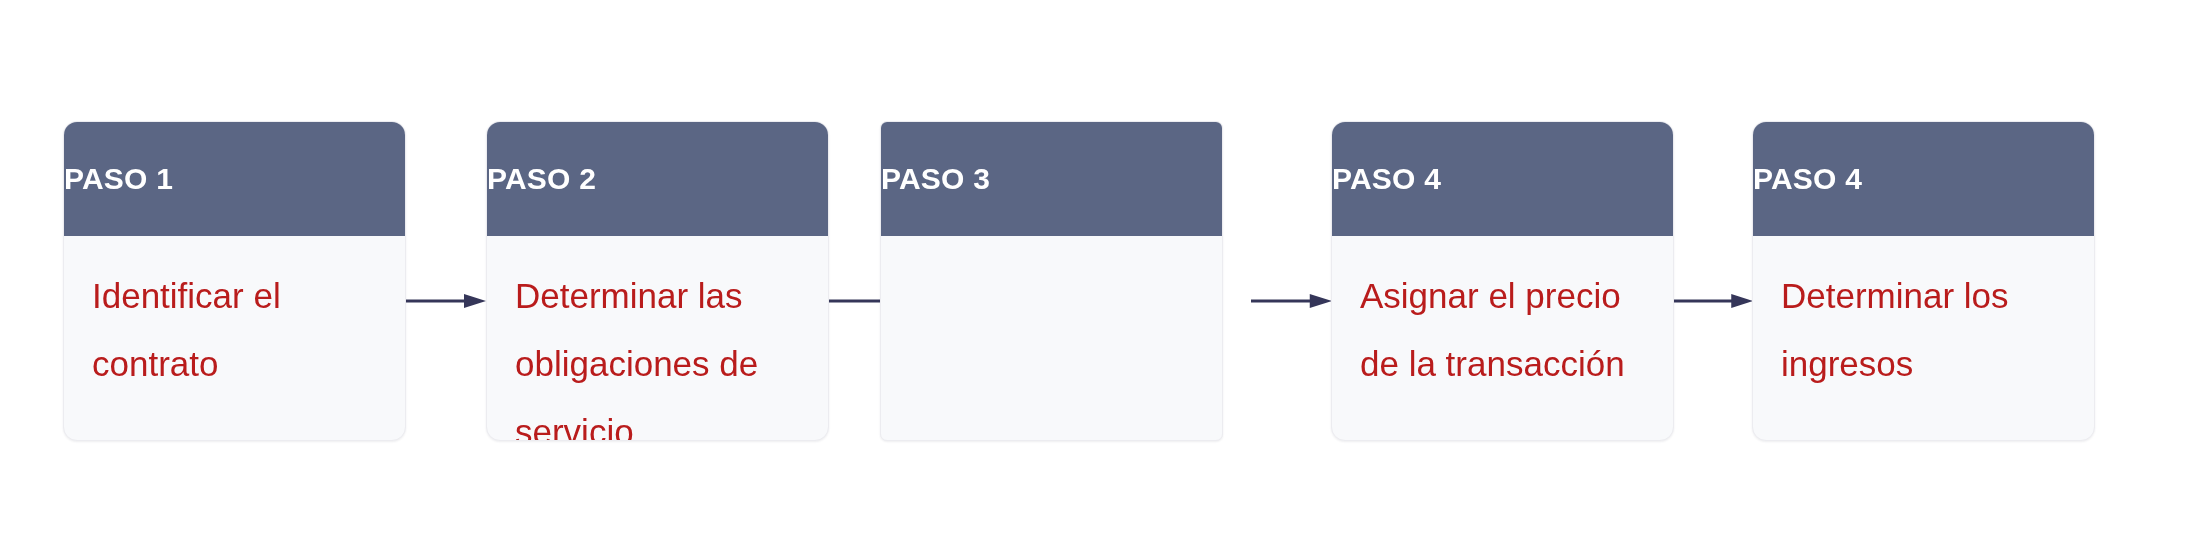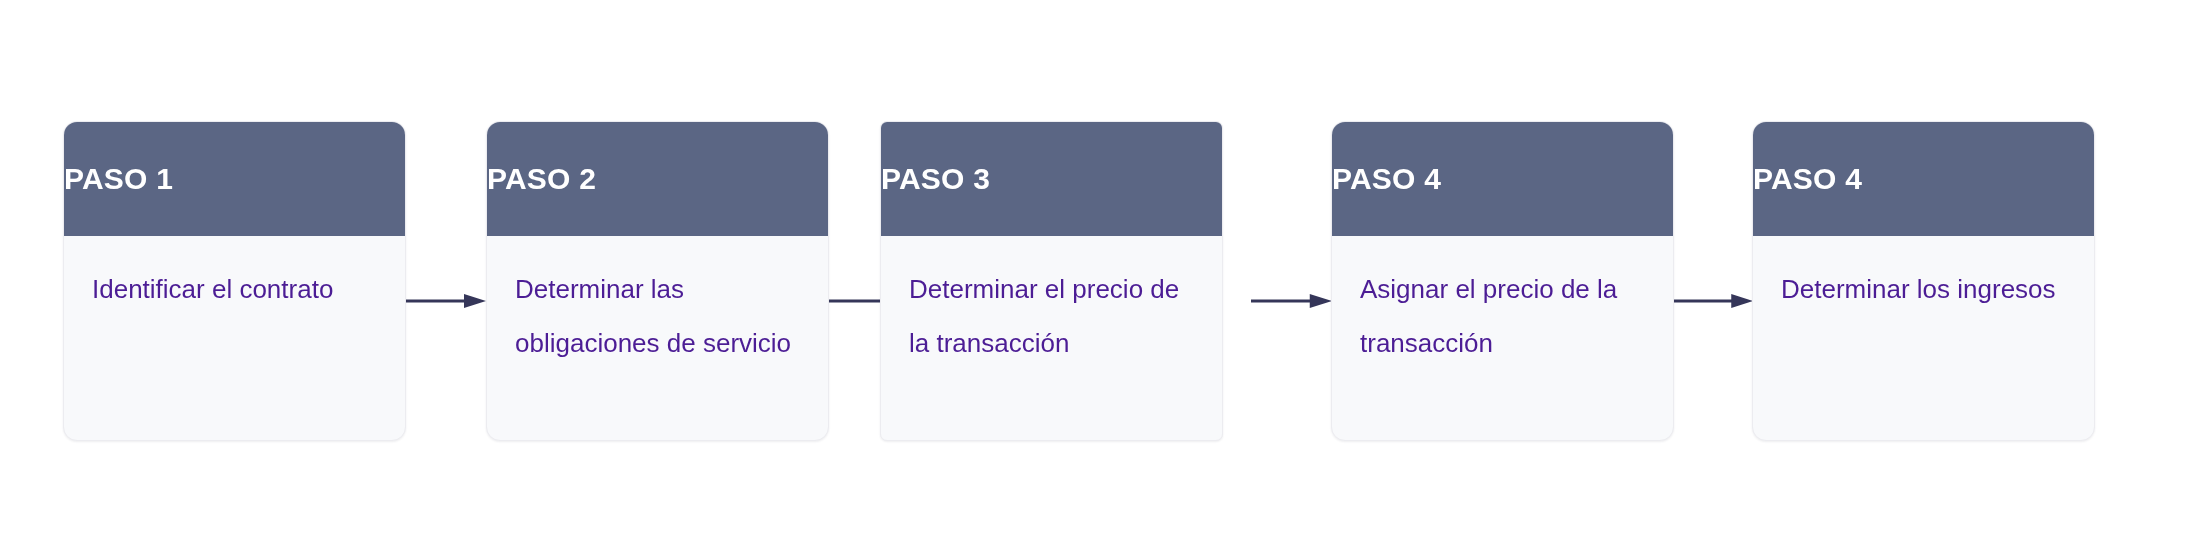--- a/index.html
+++ b/index.html
@@ -48,23 +48,23 @@
     font-weight: bold;
     letter-spacing: 0.2px;
     line-height: 1;
   }
 
   .step-card-body {
     padding: 26px 28px 0 28px;
   }
 
   .step-card-text {
-    color: #4c1d95;
-    font-size: 26px;
-    line-height: 54px;
+    color: #b91c1c;
+    font-size: 35px;
+    line-height: 68px;
     font-weight: 400;
     white-space: pre-line;
   }
 
   
   .card-1 { left: 63px;  }
   .card-2 { left: 486px; }
   .card-3 { left: 880px; border-radius: 7px; }
   .card-4 { left: 1331px;}
   .card-5 { left: 1752px;}
@@ -110,23 +110,20 @@
 
   <svg class="flow-arrow arrow-2" viewBox="0 0 80 16" preserveAspectRatio="none">
     <line x1="0" y1="8" x2="62" y2="8" stroke="#353659" stroke-width="3"></line>
     <polygon points="58,1 80,8 58,15" fill="#353659"></polygon>
   </svg>
 
   <div class="step-card card-3">
     <div class="step-card-header">
       <span class="step-card-header-label">PASO 3</span>
     </div>
-    <div class="step-card-body">
-      <div class="step-card-text">Determinar el precio de la transacción</div>
-    </div>
   </div>
 
   <svg class="flow-arrow arrow-3" viewBox="0 0 80 16" preserveAspectRatio="none">
     <line x1="0" y1="8" x2="62" y2="8" stroke="#353659" stroke-width="3"></line>
     <polygon points="58,1 80,8 58,15" fill="#353659"></polygon>
   </svg>
 
   <div class="step-card card-4">
     <div class="step-card-header">
       <span class="step-card-header-label">PASO 4</span>

